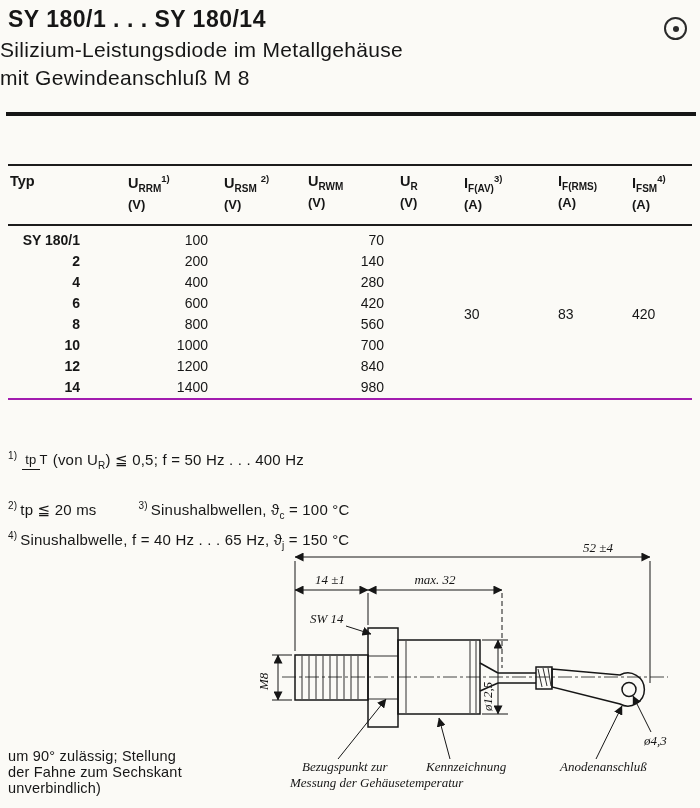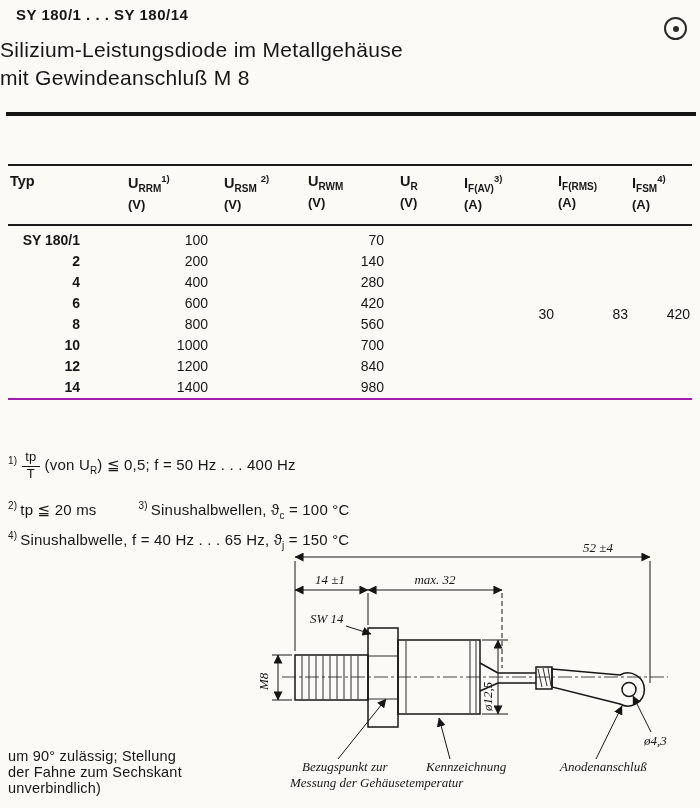--- a/index.html
+++ b/index.html
@@ -2,45 +2,45 @@
 <html><head>
 <meta charset="utf-8">
 <style>
   html,body{margin:0;padding:0;background:#e8e8e4;}
   .page{
     position:relative;width:700px;height:808px;margin:0 auto;
     background:#fbfaf6;color:#161616;overflow:hidden;
     font-family:"Liberation Sans", sans-serif;
   }
   
-  .title{position:absolute;left:8px;top:6px;font-size:15px;font-weight:700;letter-spacing:.5px;margin-left:8px;}
+  .title{position:absolute;left:8px;top:6px;font-size:23px;font-weight:700;letter-spacing:.5px;}
   .logo{position:absolute;left:664px;top:17px;width:19px;height:19px;border:2px solid #2a2a2a;border-radius:50%;}
   .logo .dot{position:absolute;left:6.5px;top:6.5px;width:6px;height:6px;border-radius:50%;background:#2a2a2a;}
   .subtitle{position:absolute;left:0;top:36px;font-size:21px;line-height:1.35;font-weight:400;letter-spacing:.3px;}
   .rule{position:absolute;left:6px;top:112px;width:690px;height:4px;background:#161616;}
 
   
   .dtable{position:absolute;left:8px;top:164px;width:684px;border-collapse:collapse;table-layout:fixed;
     border-top:2px solid #1c1c1c;border-bottom:2px solid #a21caf;}
   .dtable th{font-weight:700;font-size:14.5px;text-align:left;vertical-align:top;
     padding:7px 2px 12px 2px;border-bottom:2px solid #1c1c1c;}
   .dtable th .unit{display:block;font-size:13px;margin-top:3px;font-weight:700;}
   .dtable sub{font-size:10px;text-align:right;}
   .dtable sup{font-size:9.5px;}
   .dtable td{font-size:14px;padding:1px 2px;height:19px;}
   .dtable td.typ{font-weight:700;text-align:right;padding-right:46px;}
   .dtable td.num{text-align:right;padding-right:14px;}
-  .dtable td.ival{text-align:right;vertical-align:middle;font-size:14px;margin-top:44px;}
+  .dtable td.ival{text-align:left;vertical-align:middle;font-size:14px;margin-top:44px;}
   .dtable tbody tr:first-child td{padding-top:5px;}
 
   
   .note{position:absolute;left:8px;font-size:15px;letter-spacing:.2px;}
   .note sup{font-size:10px;margin-right:3px;}
   .note sub{font-size:10px;}
-  .frac{display:inline-flex;flex-direction:column;text-align:center;vertical-align:middle;
+  .frac{display:inline-flex;flex-direction:row;text-align:center;vertical-align:middle;
     font-size:13px;line-height:1.15;margin:0 5px 0 2px;}
   .frac .top{border-bottom:1.3px solid #161616;padding:0 3px 1px 3px;}
   .gap{display:inline-block;width:42px;}
 
   
   .drawing{position:absolute;left:230px;top:535px;}
   .dlabel{font-family:"Liberation Serif", serif;font-style:italic;font-size:13px;fill:#161616;}
 
   
   .footnote{position:absolute;left:8px;top:748px;font-size:14.5px;line-height:1.12;font-weight:400;letter-spacing:.2px;}

